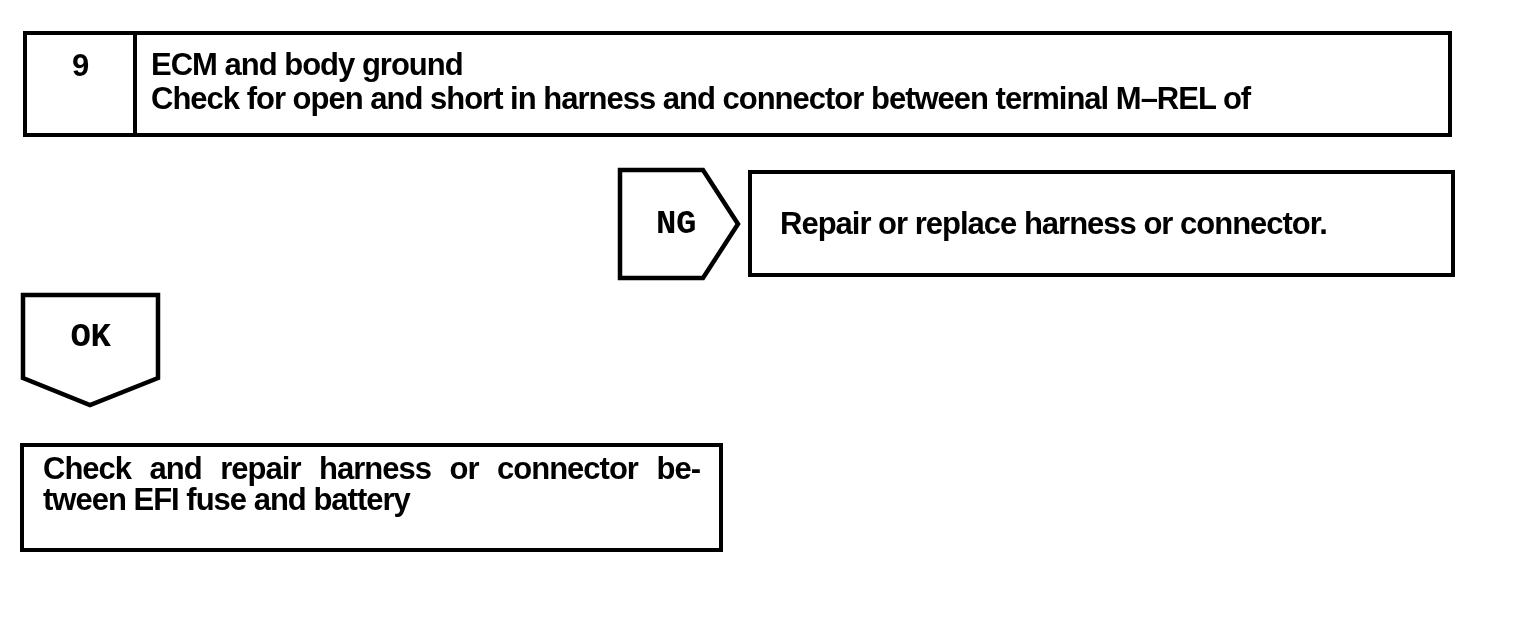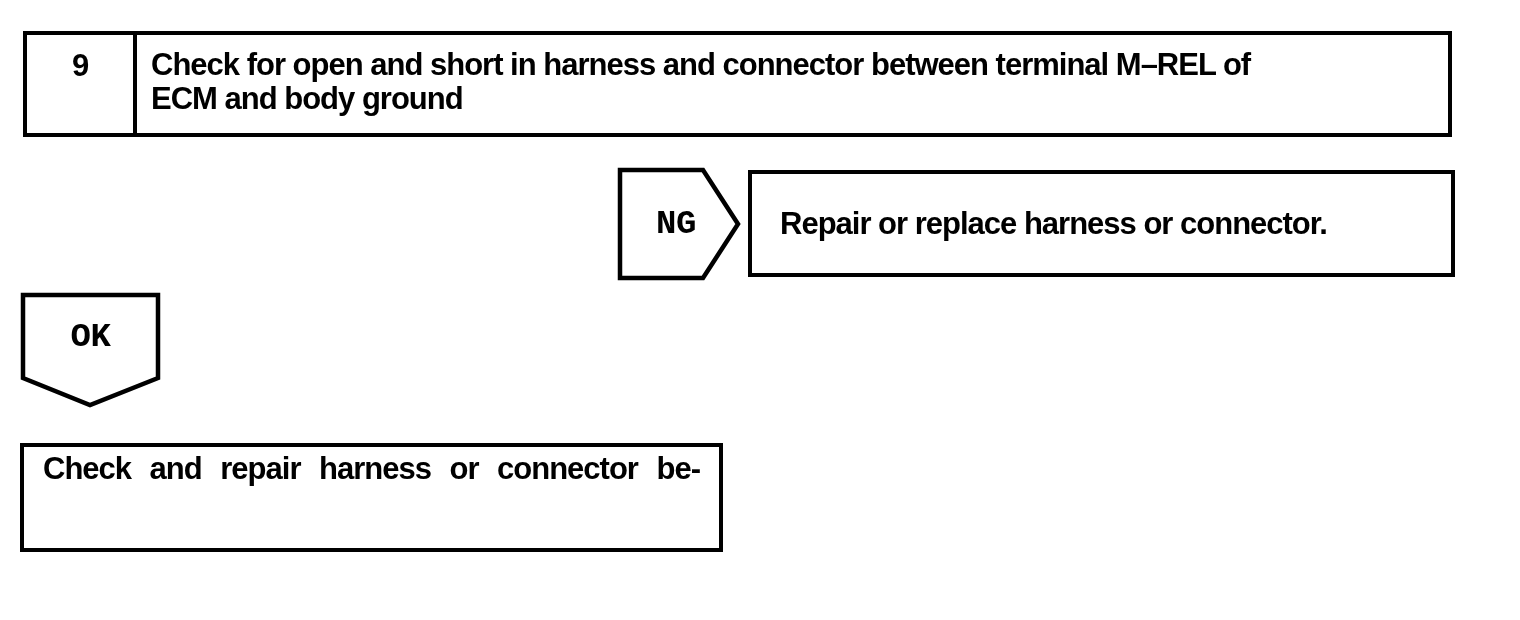--- a/index.html
+++ b/index.html
@@ -101,36 +101,37 @@
 </head>
 <body>
 
 <div class="canvas">
 
   <div class="box step-box">
     <div class="num-cell">
       <span>9</span>
     </div>
     <div class="step-text">
+      <div class="nowrap-line">ECM and body ground</div>
       <div class="nowrap-line">Check for open and short in harness and connector between terminal M–REL of</div>
-      <div class="nowrap-line">ECM and body ground</div>
     </div>
   </div>
 
   <svg class="pent-svg ng-pent-svg" width="128" height="116" viewBox="0 0 128 116">
     <polygon points="4,4 87,4 122,58 87,112 4,112" fill="#ffffff" stroke="#000000" stroke-width="4.5" stroke-linejoin="miter"></polygon>
   </svg>
   <div class="pent-label ng-label">NG</div>
 
   <div class="box ng-action-box">
     <span>Repair or replace harness or connector.</span>
   </div>
 
   <svg class="pent-svg ok-pent-svg" width="144" height="122" viewBox="0 0 144 122">
     <polygon points="4,4 139,4 139,87 71,114 4,87" fill="#ffffff" stroke="#000000" stroke-width="4.5" stroke-linejoin="miter"></polygon>
   </svg>
   <div class="pent-label ok-label">OK</div>
 
   <div class="box ok-action-box">
     <div class="line-justified nowrap-line">Check and repair harness or connector be-</div>
+    <div class="nowrap-line">tween EFI fuse and battery</div>
   </div>
 
 </div>
 
 </body></html>

